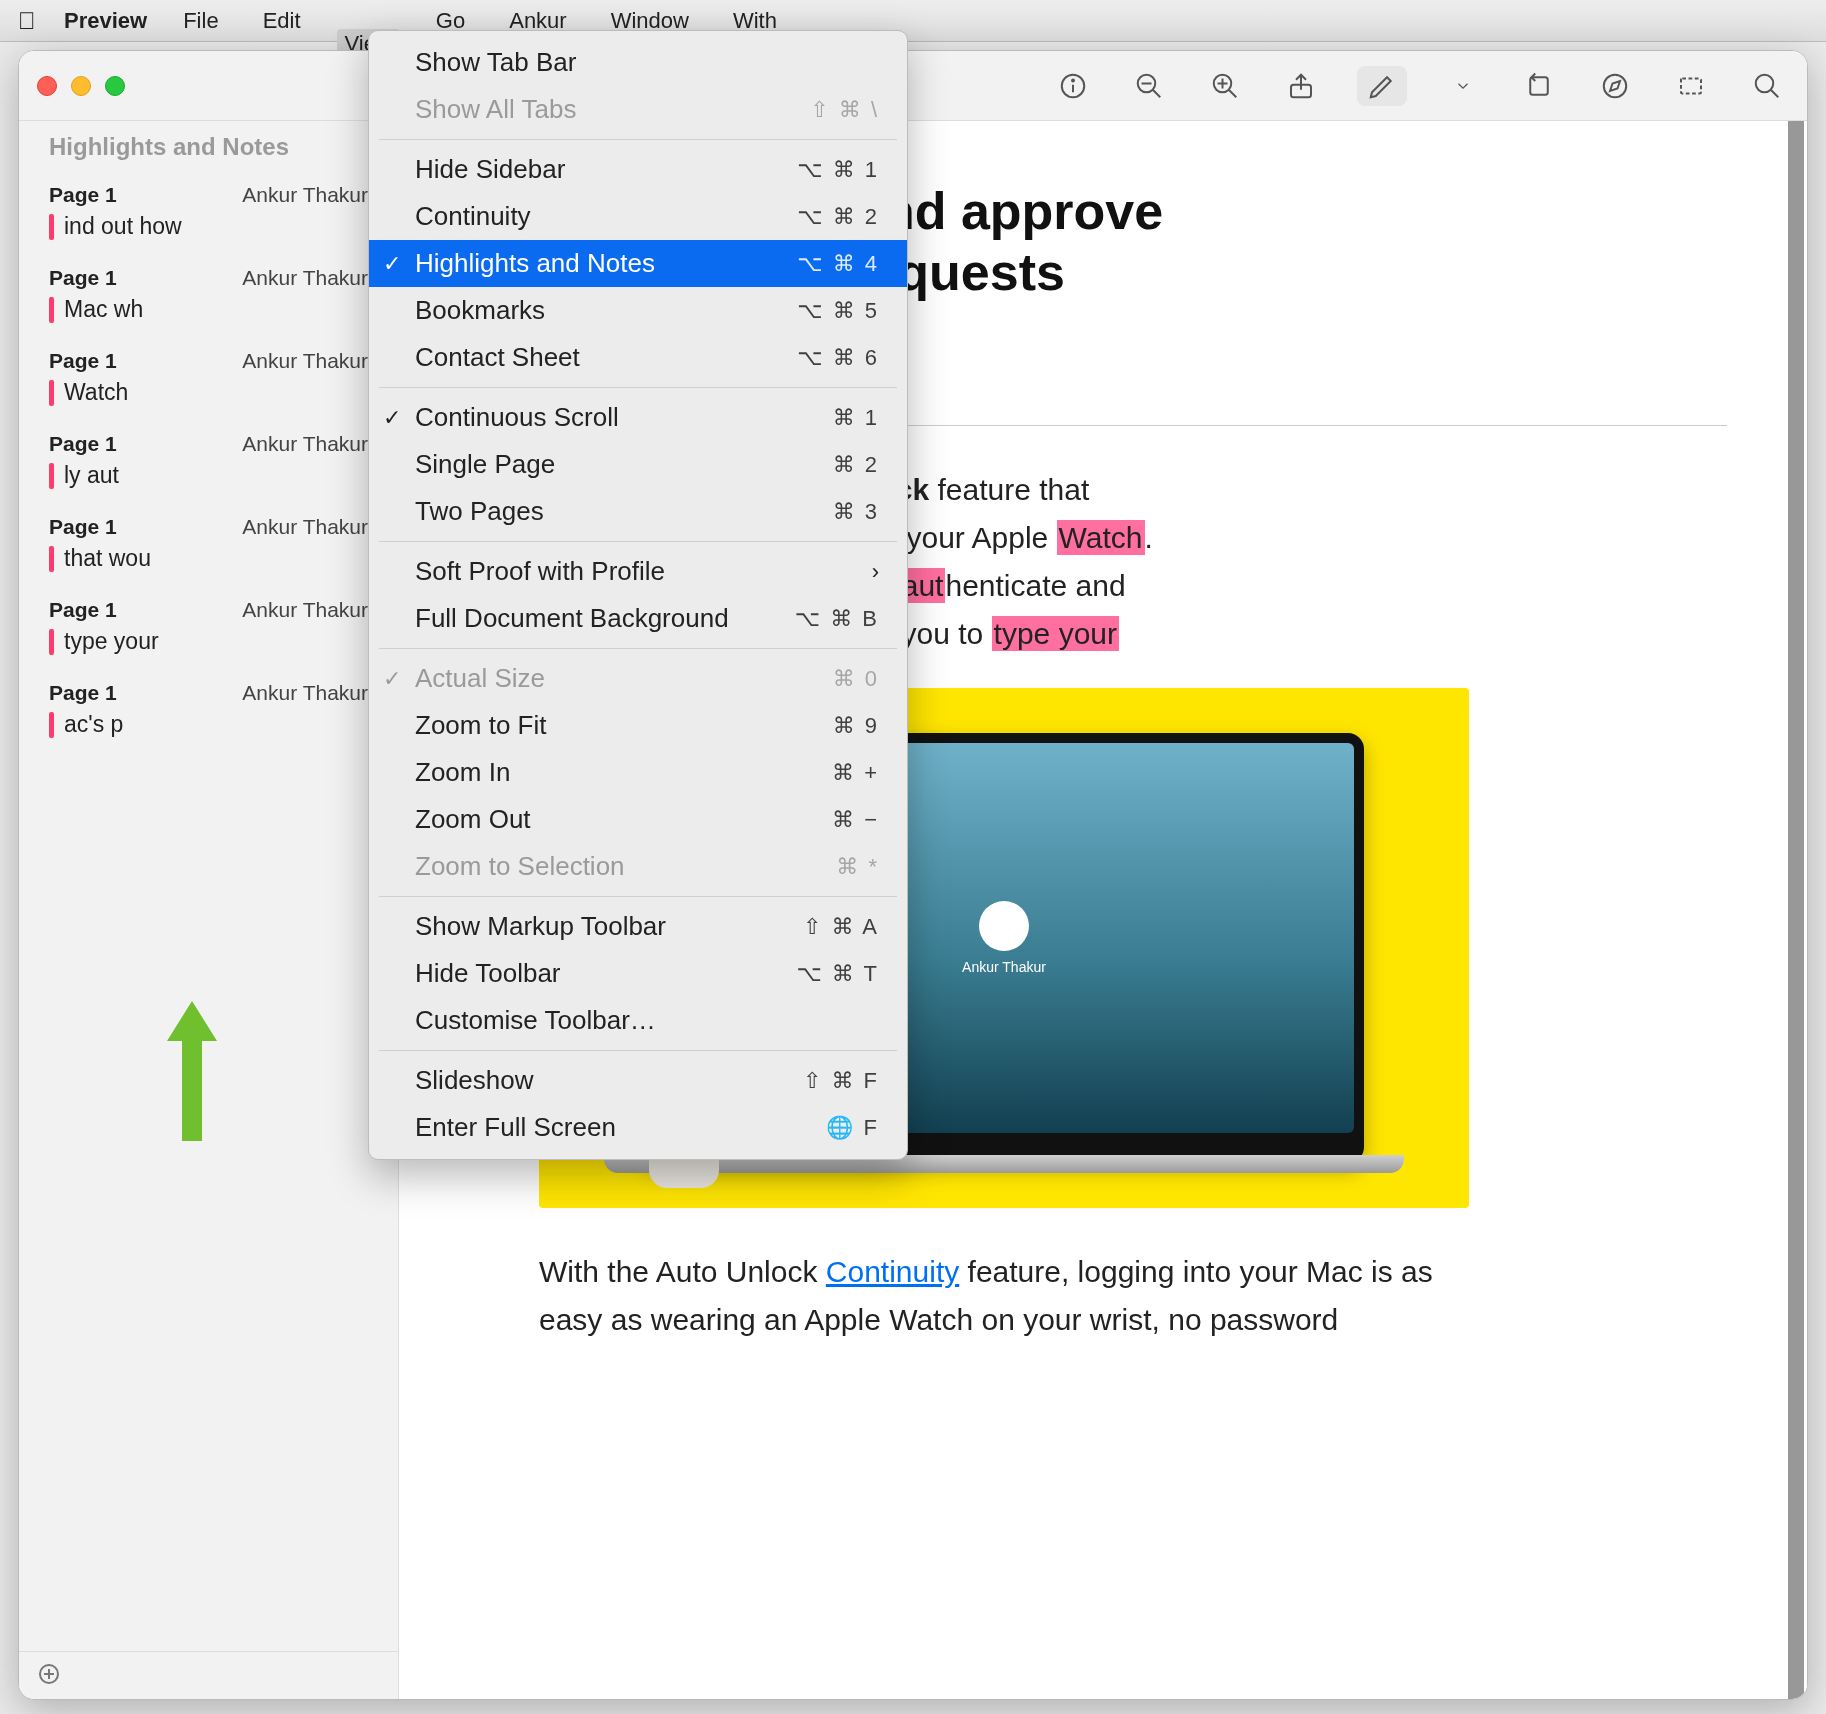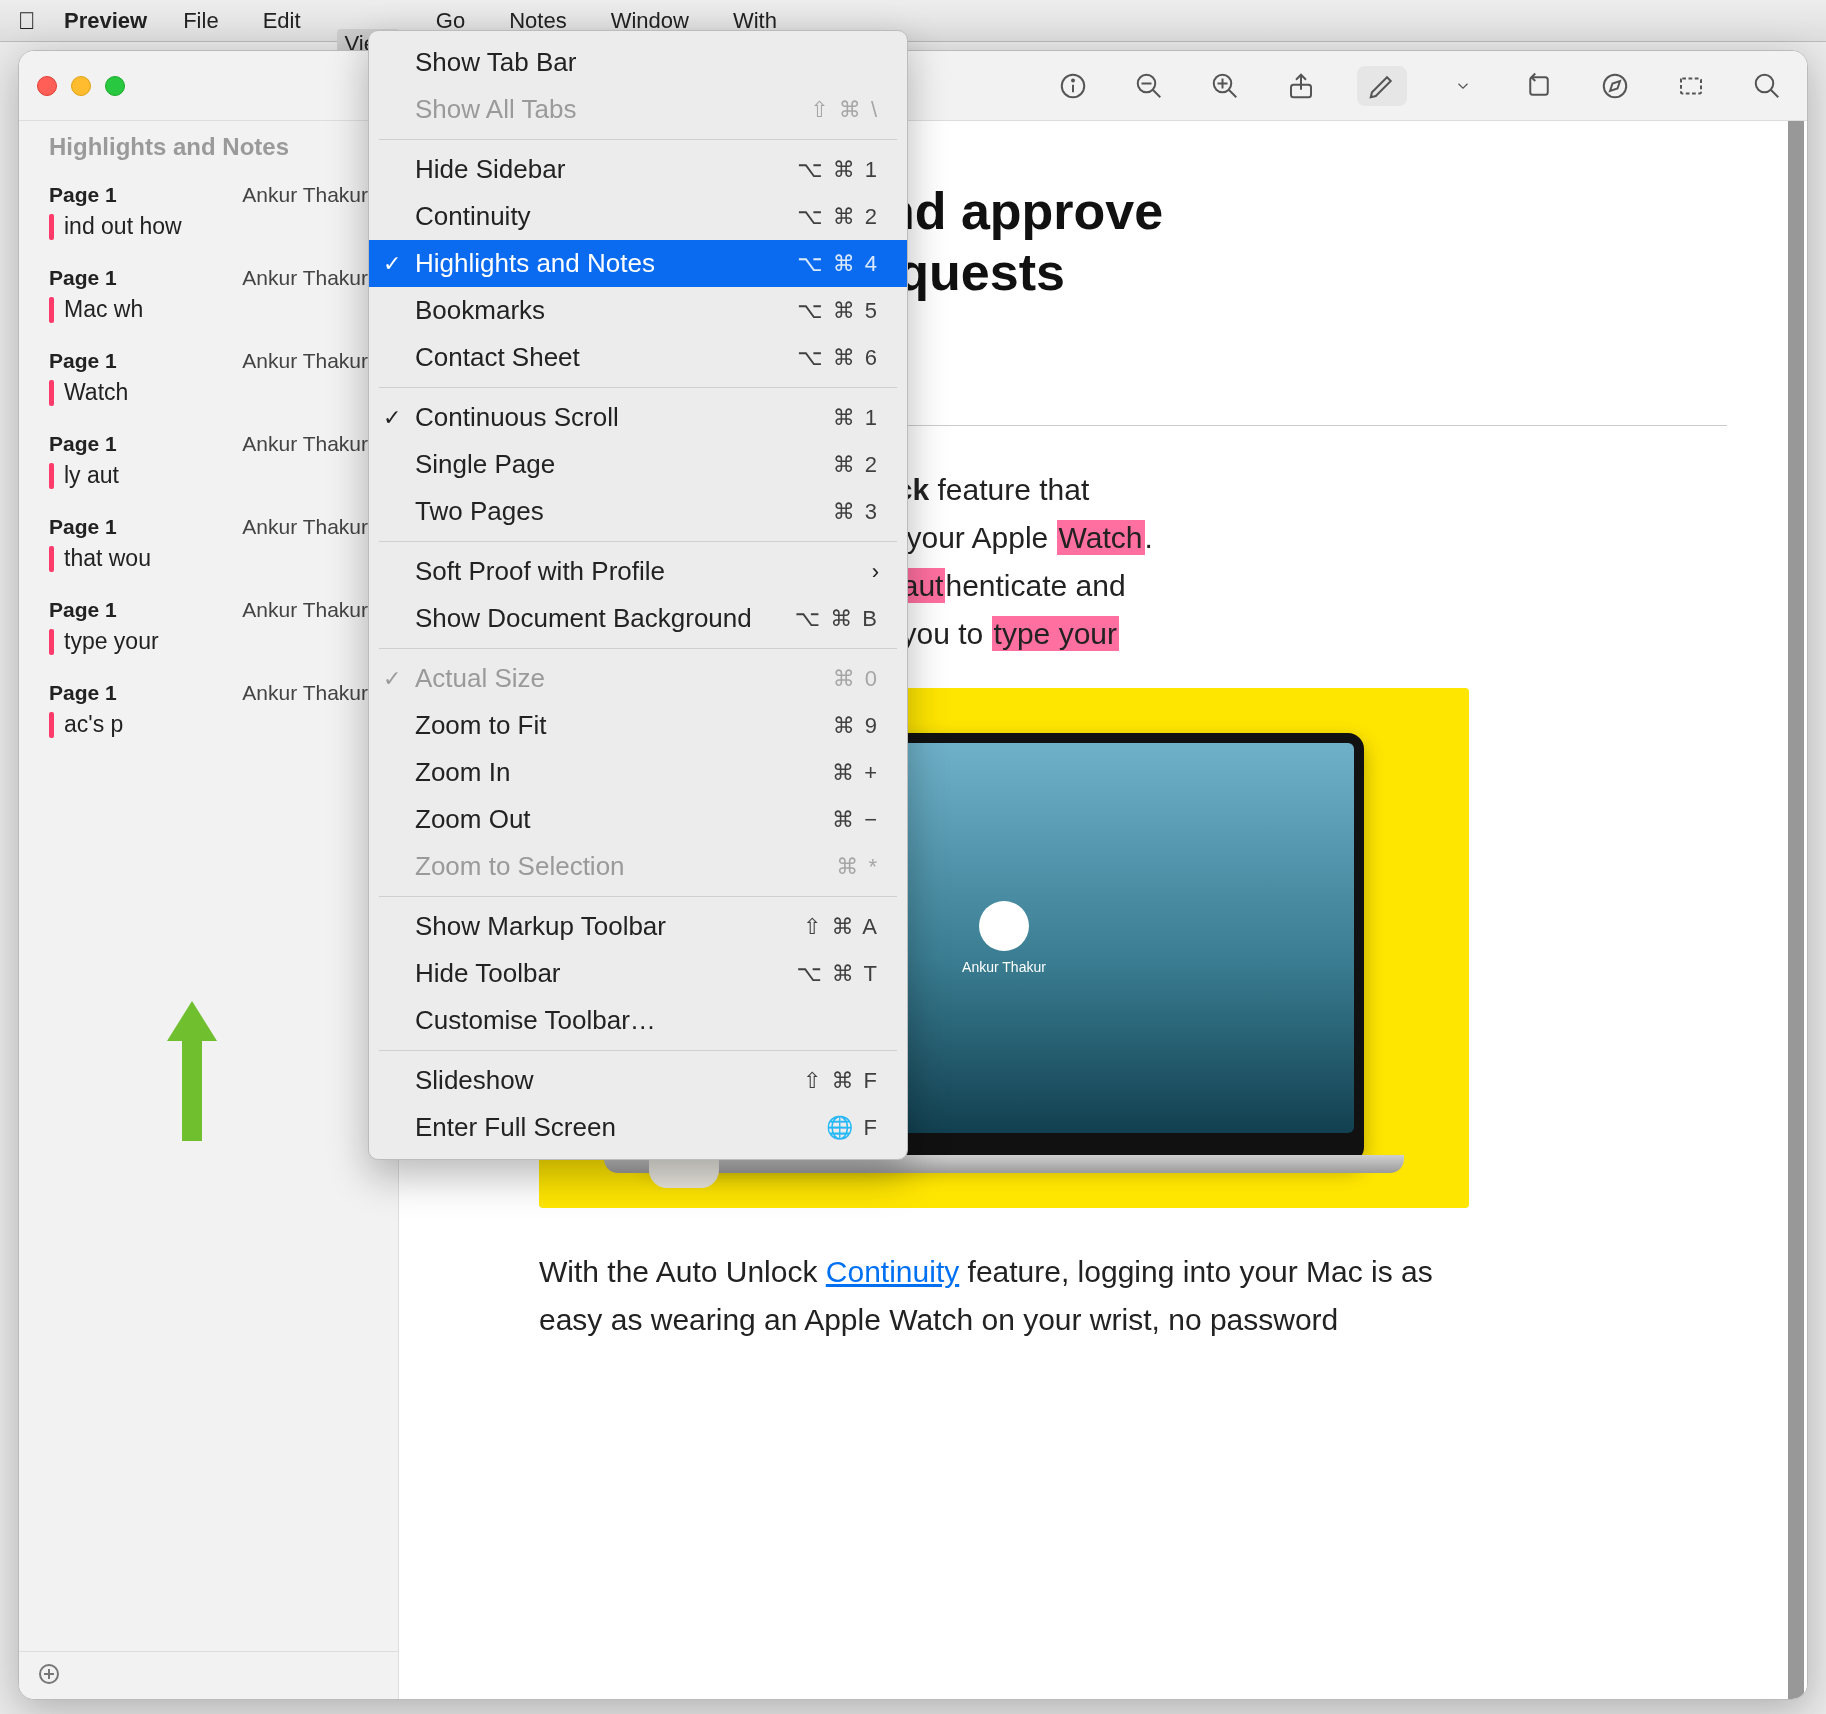--- a/index.html
+++ b/index.html
@@ -171,21 +171,21 @@
 </head>
 <body>
 
 <div class="menubar">
   <span class="apple"></span>
   <span class="app-name">Preview</span>
   <span class="mitem">File</span>
   <span class="mitem">Edit</span>
   <span class="mitem active">View</span>
   <span class="mitem">Go</span>
-  <span class="mitem">Notes</span>
+  <span class="mitem">Ankur</span>
   <span class="mitem">Window</span>
   <span class="mitem">With</span>
 </div>
 
 <div class="window">
   <div class="titlebar">
     <div class="traffic">
       <span class="r"></span>
       <span class="y"></span>
       <span class="g"></span>
@@ -427,21 +427,21 @@
     <div class="dd-item">
       <span>Two Pages</span>
       <span class="shortcut">⌘ 3</span>
     </div>
     <div class="dd-sep"></div>
     <div class="dd-item">
       <span>Soft Proof with Profile</span>
       <span class="sub">›</span>
     </div>
     <div class="dd-item">
-      <span>Show Document Background</span>
+      <span>Full Document Background</span>
       <span class="shortcut">⌥ ⌘ B</span>
     </div>
     <div class="dd-sep"></div>
     <div class="dd-item disabled">
       <span class="check">✓</span>
       <span>Actual Size</span>
       <span class="shortcut">⌘ 0</span>
     </div>
     <div class="dd-item">
       <span>Zoom to Fit</span>

